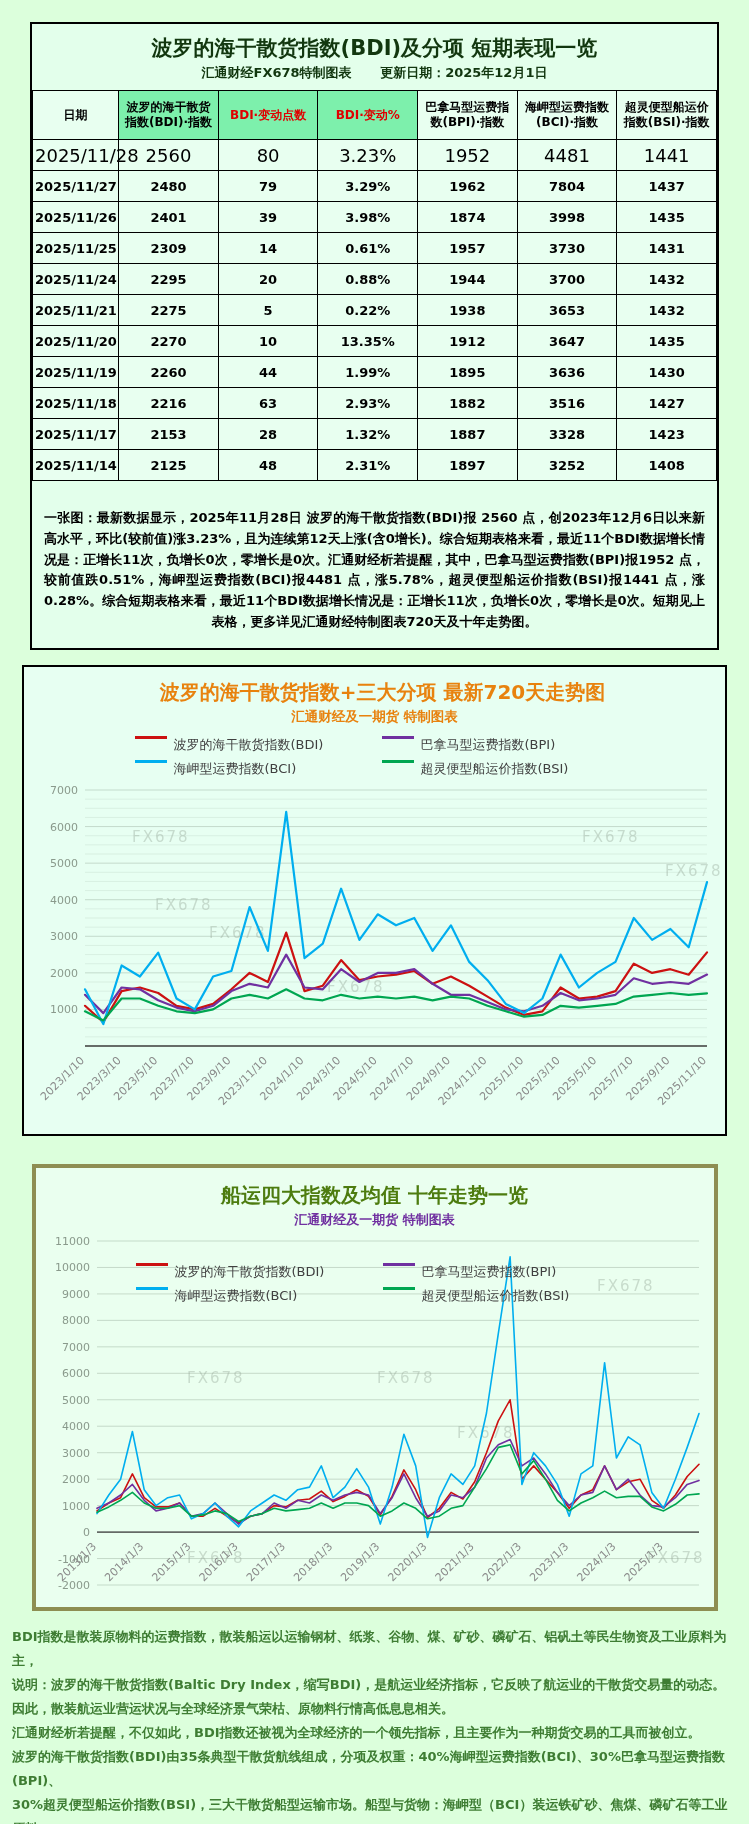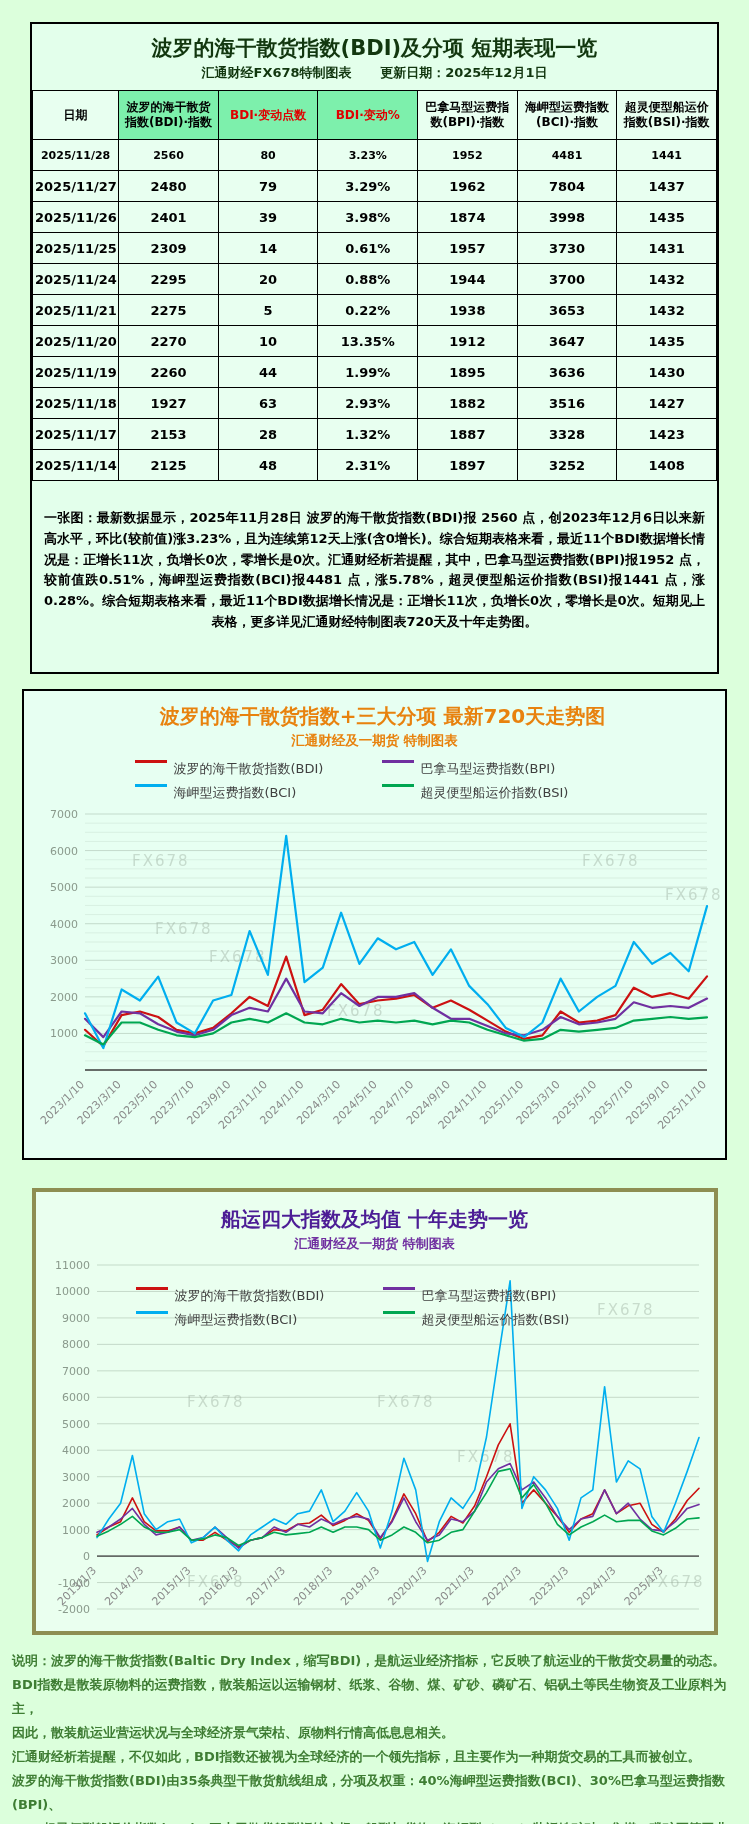--- a/index.html
+++ b/index.html
@@ -1,39 +1,39 @@
 <!DOCTYPE html>
 <html><head>
 <meta charset="utf-8">
 <style>
   html,body{margin:0;padding:0;}
   body{background:#dcffdc;font-family:"DejaVu Sans","Liberation Sans",sans-serif;}
   .page{width:749px;min-height:1824px;margin:0 auto;background:#dcffdc;box-sizing:border-box;padding-top:22px;position:relative;overflow:hidden;}
 
   
-  .panel-table{width:689px;margin:0 auto;border:2px solid #000;background:#e3ffeb;box-sizing:border-box;padding-bottom:24px;}
+  .panel-table{width:689px;margin:0 auto;border:2px solid #000;background:#e3ffeb;box-sizing:border-box;padding-bottom:0;}
   .tbl-title{font-size:21px;font-weight:bold;color:#12370f;text-align:center;margin:10px 6px 2px;}
   .tbl-sub{font-size:13px;font-weight:bold;color:#12370f;text-align:center;margin:2px 0 8px;}
   .tbl-sub span{margin:0 12px;}
   table.bdi{width:100%;border-collapse:collapse;font-size:13px;table-layout:fixed;}
   table.bdi th,table.bdi td{border:1px solid #000;text-align:center;padding:4px 2px;color:#000;}
   table.bdi th{background:#e8fff0;font-weight:bold;font-size:12px;height:40px;line-height:1.25;}
   table.bdi th.hl{background:#7df0ac;}
   table.bdi th.red{color:#e00000;}
   table.bdi td{background:#e8fff0;height:22px;font-weight:600;}
-  table.bdi tr.latest td{font-weight:bold;font-size:11px;}
+  table.bdi tr.latest td{font-weight:normal;font-size:18px;}
   table.bdi col.c-date{width:12.6%;}
   .summary{font-size:13px;color:#000;padding:14px 12px 2px;line-height:1.6;text-align:justify;text-align-last:center;font-weight:600;}
 
   
   .panel-720{width:705px;margin:15px auto 0;border:2px solid #000;background:#e7fff2;box-sizing:border-box;padding:10px 0 2px;}
   .c720-title{color:#e8820e;font-size:20px;font-weight:bold;text-align:center;margin:2px 0 0;padding-left:16px;}
   .c720-sub{color:#e8820e;font-size:13.5px;font-weight:bold;text-align:center;margin:2px 0 10px;}
   .panel-10y{width:686px;margin:28px auto 0;border:4px solid #8e8e52;background:#eaffef;box-sizing:border-box;padding:10px 0 2px;}
-  .c10-title{color:#4c1d95;font-size:20px;font-weight:bold;text-align:center;margin:4px 0 0;}
+  .c10-title{color:#4d7c0f;font-size:20px;font-weight:bold;text-align:center;margin:4px 0 0;}
   .c10-sub{color:#7030a0;font-size:13px;font-weight:bold;text-align:center;margin:2px 0 4px;}
 
   .legend{display:grid;grid-template-columns:1fr 1fr;gap:6px 14px;width:480px;margin:0 auto 2px;}
   .legend-item{display:flex;align-items:flex-start;font-size:13px;color:#404040;white-space:nowrap;}
   .swatch{display:inline-block;width:32px;height:3px;margin-right:7px;flex:0 0 auto;}
   .chart-wrap{position:relative;}
   .legend.overlay{position:absolute;top:30px;left:100px;width:480px;z-index:2;}
   svg.chart{display:block;margin:0 auto;overflow:visible;}
   .tick{font-size:11px;fill:#8a9a8c;}
   .xtick{font-size:11px;fill:#8a8a8a;}
@@ -143,21 +143,21 @@
             <td>2025/11/19</td>
             <td>2260</td>
             <td>44</td>
             <td>1.99%</td>
             <td>1895</td>
             <td>3636</td>
             <td>1430</td>
           </tr>
           <tr class="">
             <td>2025/11/18</td>
-            <td>1927</td>
+            <td>2216</td>
             <td>63</td>
             <td>2.93%</td>
             <td>1882</td>
             <td>3516</td>
             <td>1427</td>
           </tr>
           <tr class="">
             <td>2025/11/17</td>
             <td>2153</td>
             <td>28</td>
@@ -345,21 +345,21 @@
           <text class="wm" x="420" y="205">FX678</text>
           <polyline fill="none" stroke="#cc1111" stroke-width="1.6" stroke-linejoin="round" stroke-linecap="round" points="60.0,277.9 71.8,270.0 83.6,264.7 95.4,240.9 107.2,264.7 119.0,273.9 130.8,273.9 142.6,270.0 154.4,283.2 166.2,283.2 178.0,275.3 189.8,283.2 201.6,289.8 213.5,283.2 225.3,280.6 237.1,272.6 248.9,273.9 260.7,267.3 272.5,266.0 284.3,258.1 296.1,268.6 307.9,263.4 319.7,256.7 331.5,263.4 343.3,281.9 355.1,263.4 366.9,236.9 378.7,256.7 390.5,284.5 402.3,275.3 414.1,259.4 425.9,266.0 437.7,248.8 449.5,219.7 461.3,187.9 473.1,166.8 484.9,246.2 496.7,232.9 508.5,246.2 520.4,259.4 532.2,275.3 544.0,262.0 555.8,256.7 567.6,232.9 579.4,256.7 591.2,248.8 603.0,246.2 614.8,267.3 626.6,275.3 638.4,262.0 650.2,243.5 662.0,231.3"></polyline>
           <polyline fill="none" stroke="#7030a0" stroke-width="1.6" stroke-linejoin="round" stroke-linecap="round" points="60.0,275.3 71.8,270.0 83.6,262.0 95.4,251.4 107.2,267.3 119.0,277.9 130.8,275.3 142.6,270.0 154.4,283.2 166.2,280.6 178.0,270.0 189.8,280.6 201.6,291.1 213.5,283.2 225.3,280.6 237.1,270.0 248.9,275.3 260.7,267.3 272.5,270.0 284.3,262.0 296.1,267.3 307.9,262.0 319.7,259.4 331.5,262.0 343.3,280.6 355.1,264.7 366.9,240.9 378.7,264.7 390.5,283.2 402.3,277.9 414.1,262.0 425.9,264.7 437.7,254.1 449.5,225.0 461.3,211.8 473.1,206.5 484.9,232.9 496.7,225.0 508.5,240.9 520.4,259.4 532.2,272.6 544.0,262.0 555.8,259.4 567.6,232.9 579.4,256.7 591.2,246.2 603.0,262.0 614.8,272.6 626.6,273.9 638.4,264.7 650.2,251.4 662.0,247.4"></polyline>
           <polyline fill="none" stroke="#00aeef" stroke-width="1.6" stroke-linejoin="round" stroke-linecap="round" points="60.0,280.6 71.8,262.0 83.6,246.2 95.4,198.5 107.2,256.7 119.0,272.6 130.8,264.7 142.6,262.0 154.4,285.8 166.2,280.6 178.0,270.0 189.8,283.2 201.6,293.8 213.5,277.9 225.3,270.0 237.1,262.0 248.9,267.3 260.7,256.7 272.5,254.1 284.3,232.9 296.1,264.7 307.9,254.1 319.7,235.6 331.5,254.1 343.3,291.1 355.1,254.1 366.9,201.2 378.7,232.9 390.5,304.4 402.3,264.7 414.1,240.9 425.9,251.4 437.7,232.9 449.5,180.0 461.3,100.6 473.1,23.9 484.9,251.4 496.7,219.7 508.5,232.9 520.4,251.4 532.2,283.2 544.0,240.9 555.8,232.9 567.6,129.7 579.4,225.0 591.2,203.8 603.0,211.8 614.8,259.4 626.6,275.3 638.4,246.2 650.2,214.4 662.0,180.5"></polyline>
           <polyline fill="none" stroke="#00a651" stroke-width="1.6" stroke-linejoin="round" stroke-linecap="round" points="60.0,279.2 71.8,273.9 83.6,267.3 95.4,259.4 107.2,270.0 119.0,275.3 130.8,275.3 142.6,272.6 154.4,283.2 166.2,281.9 178.0,277.9 189.8,280.6 201.6,288.5 213.5,283.2 225.3,280.6 237.1,275.3 248.9,277.9 260.7,276.6 272.5,275.3 284.3,270.0 296.1,275.3 307.9,270.0 319.7,270.0 331.5,272.6 343.3,283.2 355.1,277.9 366.9,270.0 378.7,275.3 390.5,285.8 402.3,283.2 414.1,275.3 425.9,272.6 437.7,254.1 449.5,235.6 461.3,214.4 473.1,211.8 484.9,240.9 496.7,227.6 508.5,246.2 520.4,267.3 532.2,277.9 544.0,270.0 555.8,264.7 567.6,258.1 579.4,264.7 591.2,263.4 603.0,263.4 614.8,273.9 626.6,277.9 638.4,271.3 650.2,262.0 662.0,260.9"></polyline>
         </svg>
     </div>
   </section>
 
   <div class="explain" id="explain">
+      <p>BDI指数是散装原物料的运费指数，散装船运以运输钢材、纸浆、谷物、煤、矿砂、磷矿石、铝矾土等民生物资及工业原料为主，</p>
       <p>说明：波罗的海干散货指数(Baltic Dry Index，缩写BDI)，是航运业经济指标，它反映了航运业的干散货交易量的动态。</p>
-      <p>BDI指数是散装原物料的运费指数，散装船运以运输钢材、纸浆、谷物、煤、矿砂、磷矿石、铝矾土等民生物资及工业原料为主，</p>
       <p>因此，散装航运业营运状况与全球经济景气荣枯、原物料行情高低息息相关。</p>
       <p>汇通财经析若提醒，不仅如此，BDI指数还被视为全球经济的一个领先指标，且主要作为一种期货交易的工具而被创立。</p>
       <p>波罗的海干散货指数(BDI)由35条典型干散货航线组成，分项及权重：40%海岬型运费指数(BCI)、30%巴拿马型运费指数(BPI)、</p>
       <p>30%超灵便型船运价指数(BSI)，三大干散货船型运输市场。船型与货物：海岬型（BCI）装运铁矿砂、焦煤、磷矿石等工业原料；</p>
     </div>
 
 </div>
 
 </body></html>

